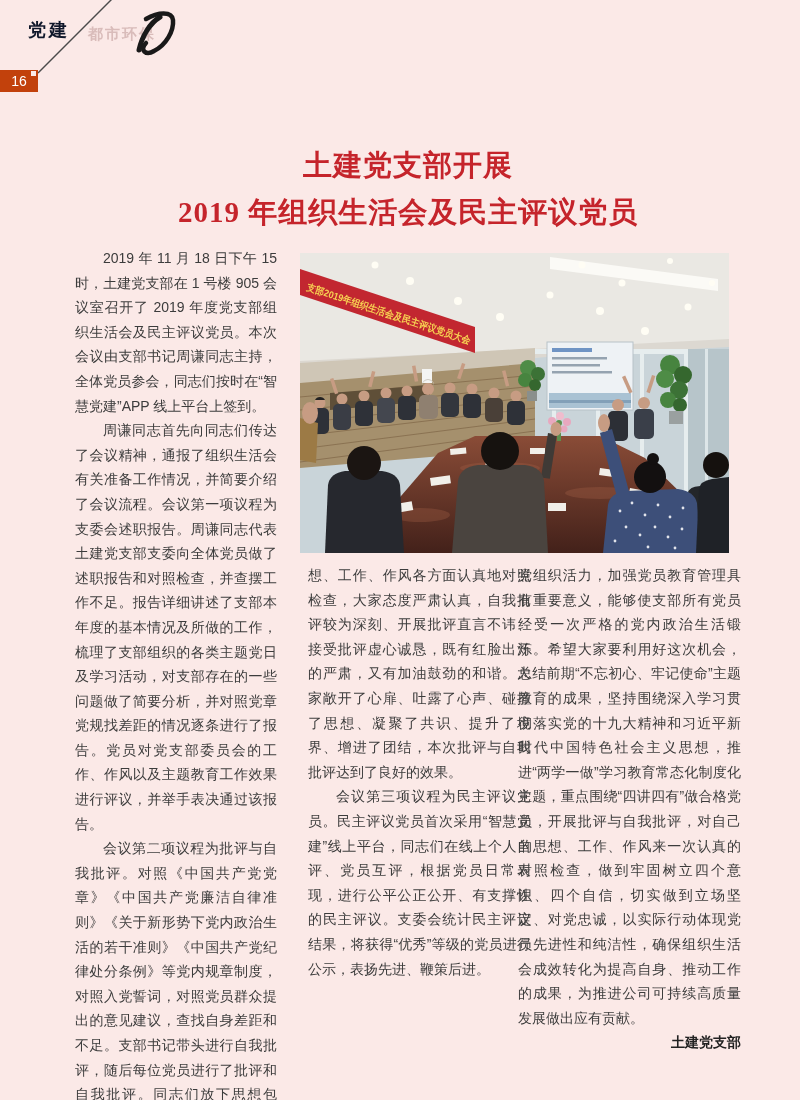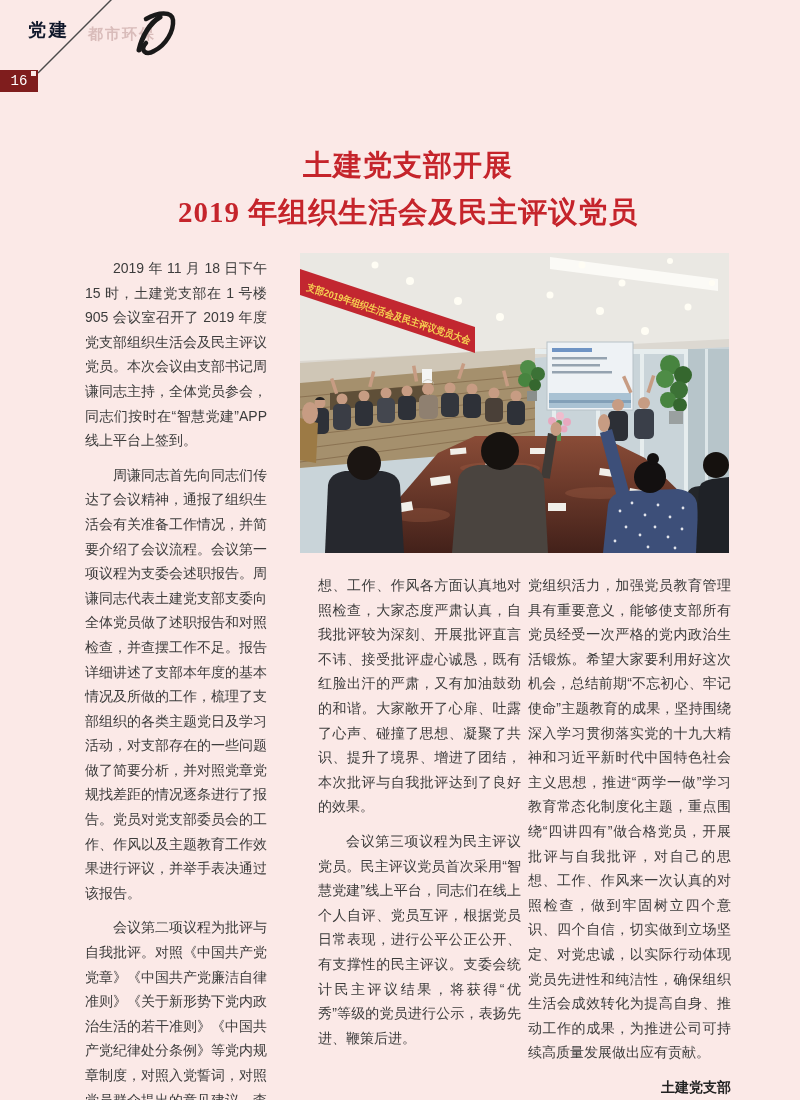--- a/index.html
+++ b/index.html
@@ -13,23 +13,23 @@
     position:absolute; left:28px; top:18px;
     font-size:18px; font-weight:bold; color:#0f172a; letter-spacing:3px;
   }
   .masthead{
     position:absolute; left:88px; top:25px;
     font-size:15px; color:#d9bcba; letter-spacing:2px; font-weight:bold;
   }
   .header-art{position:absolute; left:0; top:0; width:210px; height:110px;}
   .page-number-box{
     position:absolute; left:0; top:70px; width:38px; height:22px;
-    background:#7f1d1d; color:#ffffff; font-size:14px;
+    background:#c2410c; color:#ffffff; font-size:14px;
     display:flex; align-items:center; justify-content:center;
-    font-family:Liberation Mono, monospace;
+    font-family:Liberation Sans, sans-serif;
   }
   .page-number-notch{
     position:absolute; left:31px; top:71px; width:5px; height:5px; background:#fbe9e7;
   }
   
   .title{
     position:absolute; top:142px; left:8px; width:800px;
     text-align:center; color:#c5242b;
     font-family:"Liberation Serif","DejaVu Serif",serif;
     font-weight:bold; font-size:29px; line-height:47px; letter-spacing:1px;
@@ -39,21 +39,21 @@
     position:absolute; left:300px; top:253px; width:429px; height:300px;
     overflow:hidden; background:#ccd5d9;
   }
   .photo svg{display:block;}
   
   .col{
     position:absolute; color:#3c3c3c;
     font-size:14px; line-height:24.6px;
     text-align:justify;
   }
-  .col p{margin:10px;}
+  .col p{margin:0;}
   .col p.indent{text-indent:2em;}
   .col-left{left:75px; top:246px; width:202px;}
   .col-mid{left:308px; top:563px; width:223px;}
   .col-right{left:518px; top:563px; width:223px;}
   .signature{
     text-align:right; font-weight:bold; color:#222222; text-indent:0;
   }
 </style>
 </head>
 <body>

